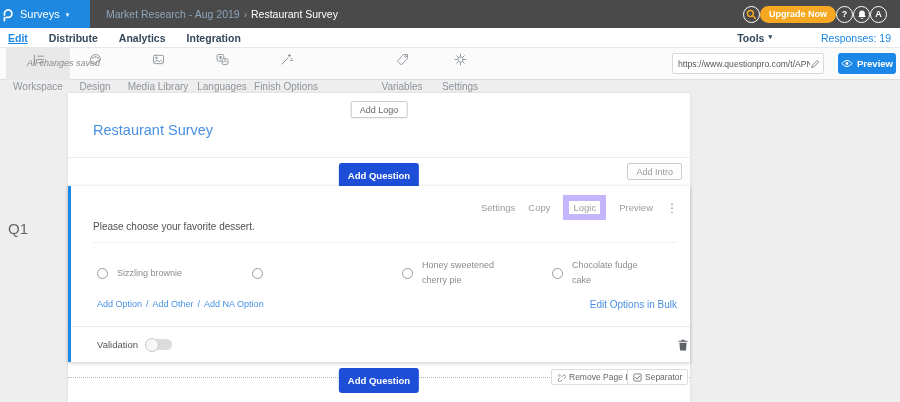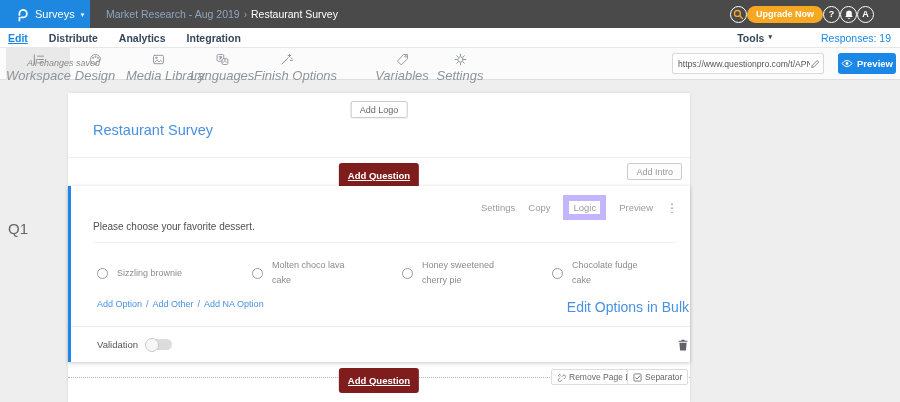--- a/index.html
+++ b/index.html
@@ -6,28 +6,28 @@
   html,body { background:#dddddd; }
   .screen {
     position:relative; width:900px; height:402px; overflow:hidden;
     background:#eeeeef; font-family:"Liberation Sans", sans-serif;
     -webkit-font-smoothing:antialiased;
   }
   
   .topbar { position:absolute; left:0; top:0; width:900px; height:28px;
     background:#4a4a4b; display:flex; align-items:center; }
   .logo-box { width:90px; height:28px; background:#1e88e0; color:#fff;
-    display:flex; align-items:center; gap:6px; padding-left:16px; cursor:pointer; }
+    display:flex; align-items:center; gap:6px; padding-left:1px; cursor:pointer; }
   .logo-box .menu-label { font-size:11px; }
   .caret { font-size:7px; color:#fff; margin-top:1px; }
   .breadcrumb { display:flex; align-items:center; gap:4px; margin-left:16px; font-size:10.5px; }
   .crumb-parent { color:#8ea6ba; cursor:pointer; }
   .crumb-sep { color:#8ea6ba; font-size:10px; }
   .crumb-current { color:#ffffff; }
-  .topbar-right { margin-left:auto; display:flex; align-items:center; gap:0; padding-right:26px; }
+  .topbar-right { margin-left:auto; display:flex; align-items:center; gap:0; padding-right:13px; }
   .circle-btn { width:17px; height:17px; border:1.4px solid #fff; border-radius:50%;
     display:flex; align-items:center; justify-content:center; color:#fff;
     font-size:9px; font-weight:bold; cursor:pointer; background:transparent; flex:none; }
   .upgrade-btn { height:17px; padding:0 9px; background:#f7a823; border-radius:9px;
     color:#fff; font-size:9px; font-weight:bold; display:flex; align-items:center; cursor:pointer; }
   
   .navrow { position:absolute; left:0; top:28px; width:900px; height:20px; background:#fff;
     border-bottom:1px solid #e7e7e7; display:flex; align-items:center; font-size:10.5px; }
   .nav-tabs { display:flex; gap:21px; padding-left:8px; }
   .nav-tab { color:#33475b; font-weight:bold; cursor:pointer; }
@@ -36,43 +36,43 @@
   .tools-menu { color:#33475b; font-weight:bold; cursor:pointer; display:flex; align-items:flex-start; gap:4px; }
   .tools-menu .caret { color:#33475b; }
   .responses-link { color:#1b87e6; cursor:pointer;margin-left:29px; }
   
   .toolbar { position:absolute; left:0; top:48px; width:900px; height:32px;
     background:#fbfbfb; border-bottom:1px solid #dfdfdf; }
   .tool { position:absolute; top:2px; width:64px; text-align:center; cursor:pointer; color:#8d959c; }
   .tool.active { top:0; height:32px; padding-top:2px; background:#e9e9e9; }
   .tool .ticon { display:block; height:16px; }
   .tool .ticon svg { display:inline-block; }
-  .tool .tlabel { display:block; font-size:13px; margin-top:2px; color:#8d959c; white-space:nowrap;font-style:italic; }
+  .tool .tlabel { display:block; font-size:10px; margin-top:15px; color:#8d959c; white-space:nowrap; }
   .saved-status { position:absolute; left:565; top:10px; width:100px; text-align:right;
     font-size:9px; font-style:italic; color:#8a8a8a; }
   .url-box { position:absolute; left:672px; top:5px; width:152px; height:21px;
     background:#fff; border:1px solid #d9d9d9; border-radius:2px;
     display:flex; align-items:center; padding:0 3px 0 5px; }
   .url-box input { border:none; outline:none; flex:1; min-width:0; font-size:8.6px;
     color:#555; font-family:"Liberation Sans",sans-serif; background:transparent; }
   .pencil-btn { flex:none; cursor:pointer; display:flex; align-items:center; }
   .preview-btn { position:absolute; left:838px; top:5px; width:58px; height:21px;
     background:#1b87e6; border-radius:3px; color:#fff; font-size:9.5px; font-weight:bold;
     display:flex; align-items:center; justify-content:center; gap:4px; cursor:pointer; }
   
   .card { position:absolute; left:68px; top:93px; width:622px; height:309px;
     background:#fff; box-shadow:0 0 3px rgba(0,0,0,0.10); }
   .add-logo-btn { position:absolute; left:50%; transform:translateX(-50%); top:8px;
     height:17px; padding:0 8px; background:#fff; border:1px solid #ccc; border-radius:2px;
     font-size:9px; color:#666; display:flex; align-items:center; cursor:pointer;
     box-shadow:0 1px 1px rgba(0,0,0,0.05); }
   .survey-title { position:absolute; left:25px; top:29px; font-size:14.5px; color:#4a90e2; cursor:text; }
   .intro-row { position:absolute; left:0; top:64px; width:622px; height:29px; border-top:1px solid #ededed; }
-  .btn-blue { height:25px; padding:0 9px; background:#7f1d1d; border-radius:3px; color:#fff;
-    font-size:9.5px; font-weight:bold; display:flex; align-items:center; cursor:pointer;text-decoration:underline; }
+  .btn-blue { height:25px; padding:0 9px; background:#1d4ed8; border-radius:3px; color:#fff;
+    font-size:9.5px; font-weight:bold; display:flex; align-items:center; cursor:pointer; }
   .intro-row .add-q { position:absolute; left:50%; transform:translateX(-50%); top:5px; }
   .add-intro-btn { position:absolute; right:8px; top:5px; height:17px; padding:0 8px;
     background:#fdfdfd; border:1px solid #ccc; border-radius:2px; font-size:9px; color:#9a9a9a;
     display:flex; align-items:center; cursor:pointer; }
   
   .q-index { position:absolute; left:8px; top:220px; font-size:15px; color:#666; }
   .qblock { position:absolute; left:68px; top:186px; width:622px; height:176px;
     background:#fff; border-left:3px solid #1b87e6; box-shadow:0 1px 4px rgba(0,0,0,0.22); }
   .q-actions { position:absolute; right:12px; top:9px; display:flex; align-items:center;
     gap:13px; font-size:9.5px; color:#9b9b9b; }
@@ -80,21 +80,21 @@
   .q-action.hl { border:6px solid #c4b5fd; padding:1px 4px; }
   .kebab { font-size:12px; color:#8a8a8a; cursor:pointer; letter-spacing:0; }
   .q-text { position:absolute; left:22px; top:35px; width:584px; font-size:10px; color:#4f4f4f;
     padding-bottom:10px; border-bottom:1px solid #f1f1f1; cursor:text; }
   .opt { position:absolute; top:64px; height:46px; display:flex; align-items:center; gap:9px; }
   .radio { width:11px; height:11px; border:1px solid #9a9a9a; border-radius:50%;
     background:#fff; flex:none; cursor:pointer; }
   .opt-label { width:82px; font-size:9px; color:#8c8c8c; line-height:15px; }
   .q-links { position:absolute; left:26px; top:113px; font-size:9px; color:#4a90e2; display:flex; gap:4px; }
   .q-links .lnk { cursor:pointer; }
-  .bulk-link { position:absolute; right:1px; top:113px; font-size:14px; color:#4a90e2; cursor:pointer; }
+  .bulk-link { position:absolute; right:13px; top:113px; font-size:10px; color:#4a90e2; cursor:pointer; }
   .validation-row { position:absolute; left:0; bottom:0; width:100%; height:36px;
     border-top:1px solid #ececec; display:flex; align-items:center; padding:0 1px 0 26px; }
   .validation-label { font-size:9.5px; color:#555; }
   .toggle { margin-left:8px; width:26px; height:11px; background:#dcdcdc; border-radius:6px;
     position:relative; cursor:pointer; }
   .toggle-knob { position:absolute; left:-1px; top:-1.5px; width:14px; height:14px; border-radius:50%;
     background:#f7f7f7; border:1px solid #c9c9c9; }
   .trash-btn { margin-left:auto; cursor:pointer; display:flex; align-items:center; }
   
   .pb-line { position:absolute; left:68px; top:377px; width:622px; height:0;
@@ -289,21 +289,20 @@
     </div>
 
     <div class="q-text">Please choose your favorite dessert.</div>
 
     <div class="opt" style="left:26px">
       <span class="radio"></span>
       <span class="opt-label">Sizzling brownie</span>
     </div>
     <div class="opt" style="left:181px">
       <span class="radio"></span>
-      <span class="opt-label">Molten choco lava cake</span>
     </div>
     <div class="opt" style="left:331px">
       <span class="radio"></span>
       <span class="opt-label">Honey sweetened cherry pie</span>
     </div>
     <div class="opt" style="left:481px">
       <span class="radio"></span>
       <span class="opt-label">Chocolate fudge cake</span>
     </div>
 

